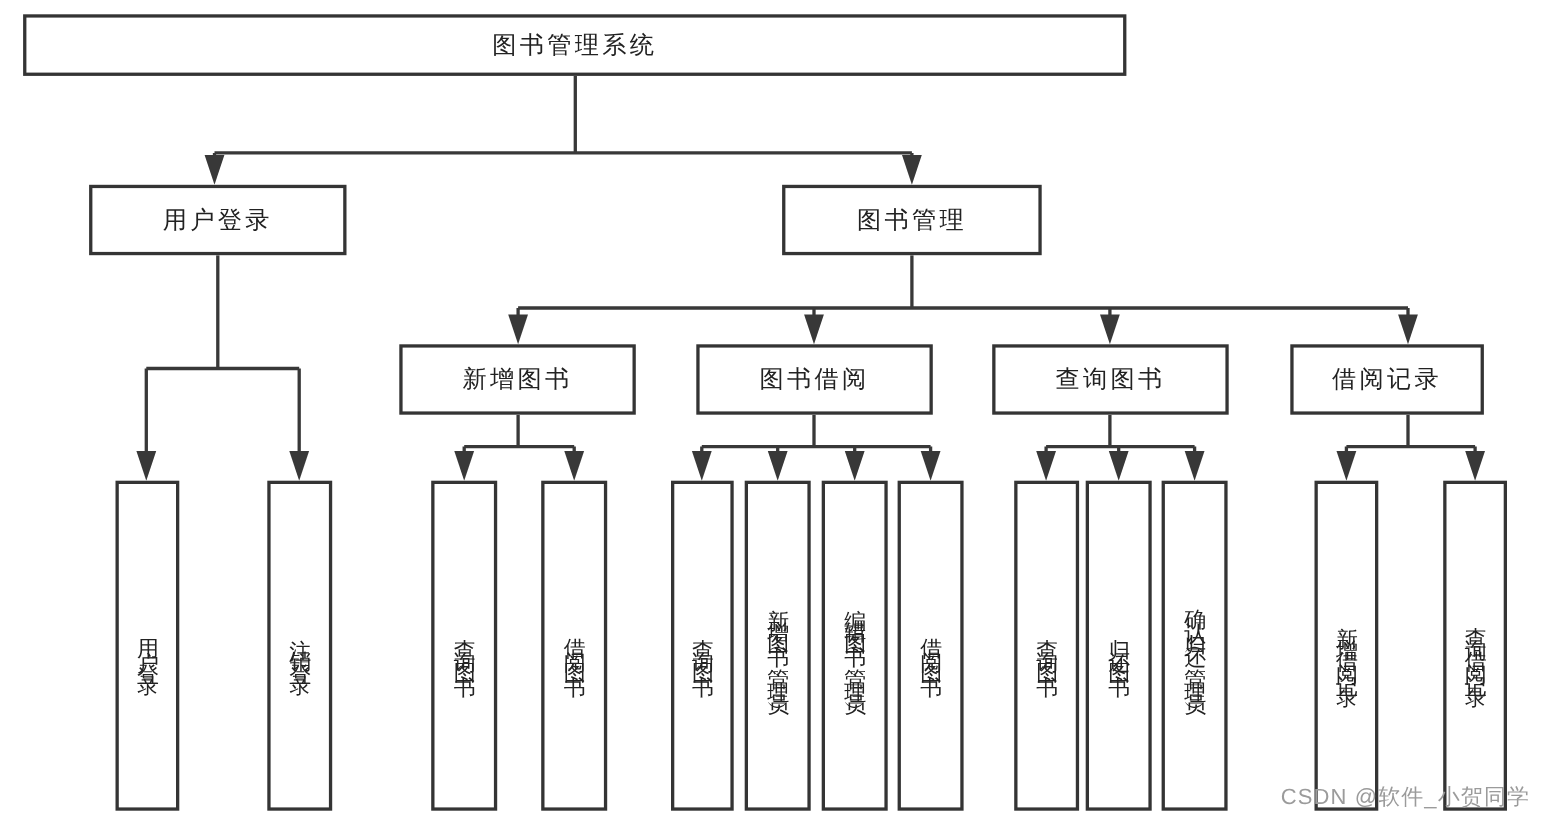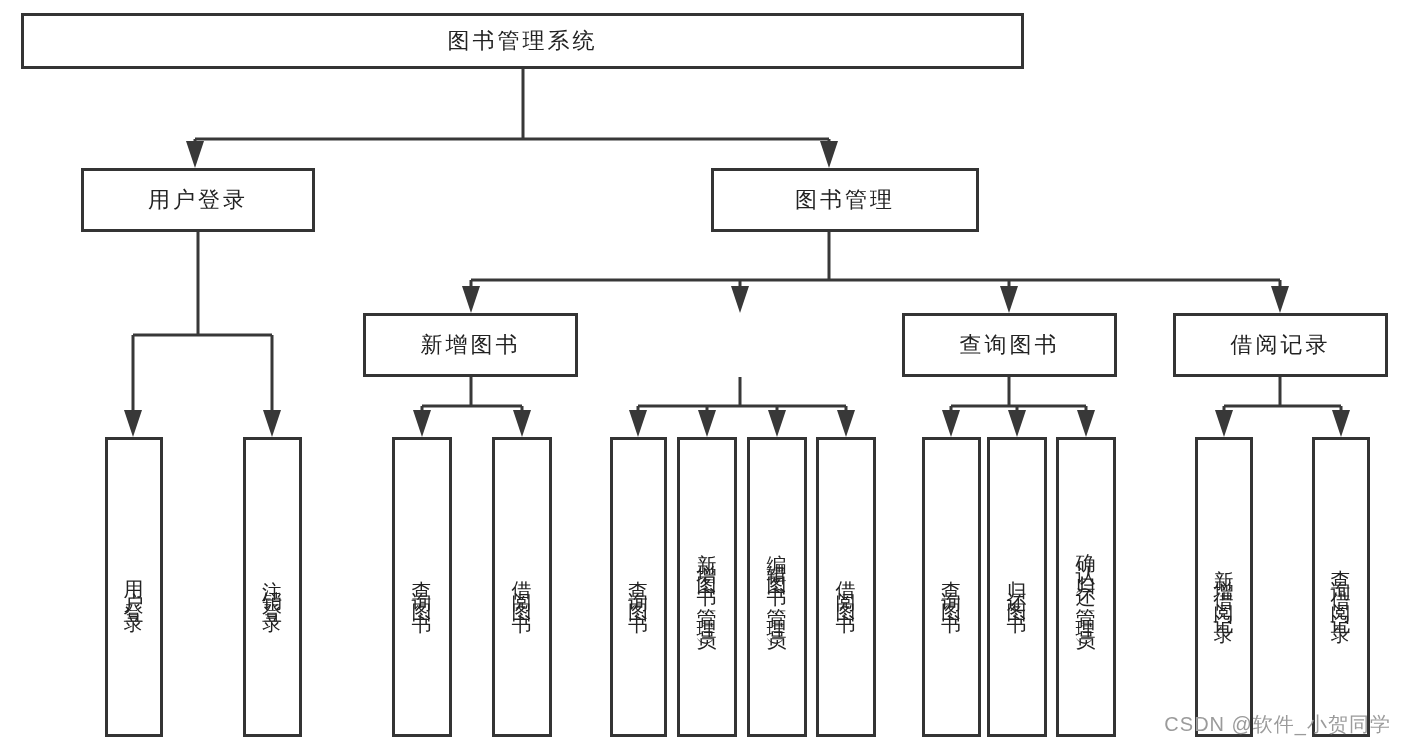--- a/index.html
+++ b/index.html
@@ -82,25 +82,26 @@
       <polygon points="1008,410 1026,410 1017,437"></polygon>
       <polygon points="1077,410 1095,410 1086,437"></polygon>
       <polygon points="1215,410 1233,410 1224,437"></polygon>
       <polygon points="1332,410 1350,410 1341,437"></polygon>
     </g>
   </svg>
 
   <div class="box hbox" style="left:21px;top:13px;width:1003px;height:56px">图书管理系统</div>
 
   <div class="box hbox" style="left:81px;top:168px;width:234px;height:64px">用户登录</div>
-  <div class="box hbox" style="left:711px;top:168px;width:268px;height:64px">图书管理</div>
+  <div class="box hbox" style="left:711px;top:168px;width:236px;height:64px">图书管理</div>
 
   <div class="box hbox" style="left:363px;top:313px;width:215px;height:64px">新增图书</div>
+  <div class="box hbox" style="left:633px;top:313px;width:215px;height:64px">图书借阅</div>
   <div class="box hbox" style="left:902px;top:313px;width:215px;height:64px">查询图书</div>
-  <div class="box hbox" style="left:1173px;top:313px;width:215px;height:64px">借阅记录</div>
+  <div class="box hbox" style="left:1173px;top:313px;width:176px;height:64px">借阅记录</div>
 
   <div class="box vbox" style="left:105px;top:437px;width:58px;height:300px">用户登录</div>
   <div class="box vbox" style="left:243px;top:437px;width:59px;height:300px">注销登录</div>
 
   <div class="box vbox" style="left:392px;top:437px;width:60px;height:300px">查询图书</div>
   <div class="box vbox" style="left:492px;top:437px;width:60px;height:300px">借阅图书</div>
 
   <div class="box vbox" style="left:610px;top:437px;width:57px;height:300px">查询图书</div>
   <div class="box vbox" style="left:677px;top:437px;width:60px;height:300px">新增图书（管理员）</div>
   <div class="box vbox" style="left:747px;top:437px;width:60px;height:300px">编辑图书（管理员）</div>

